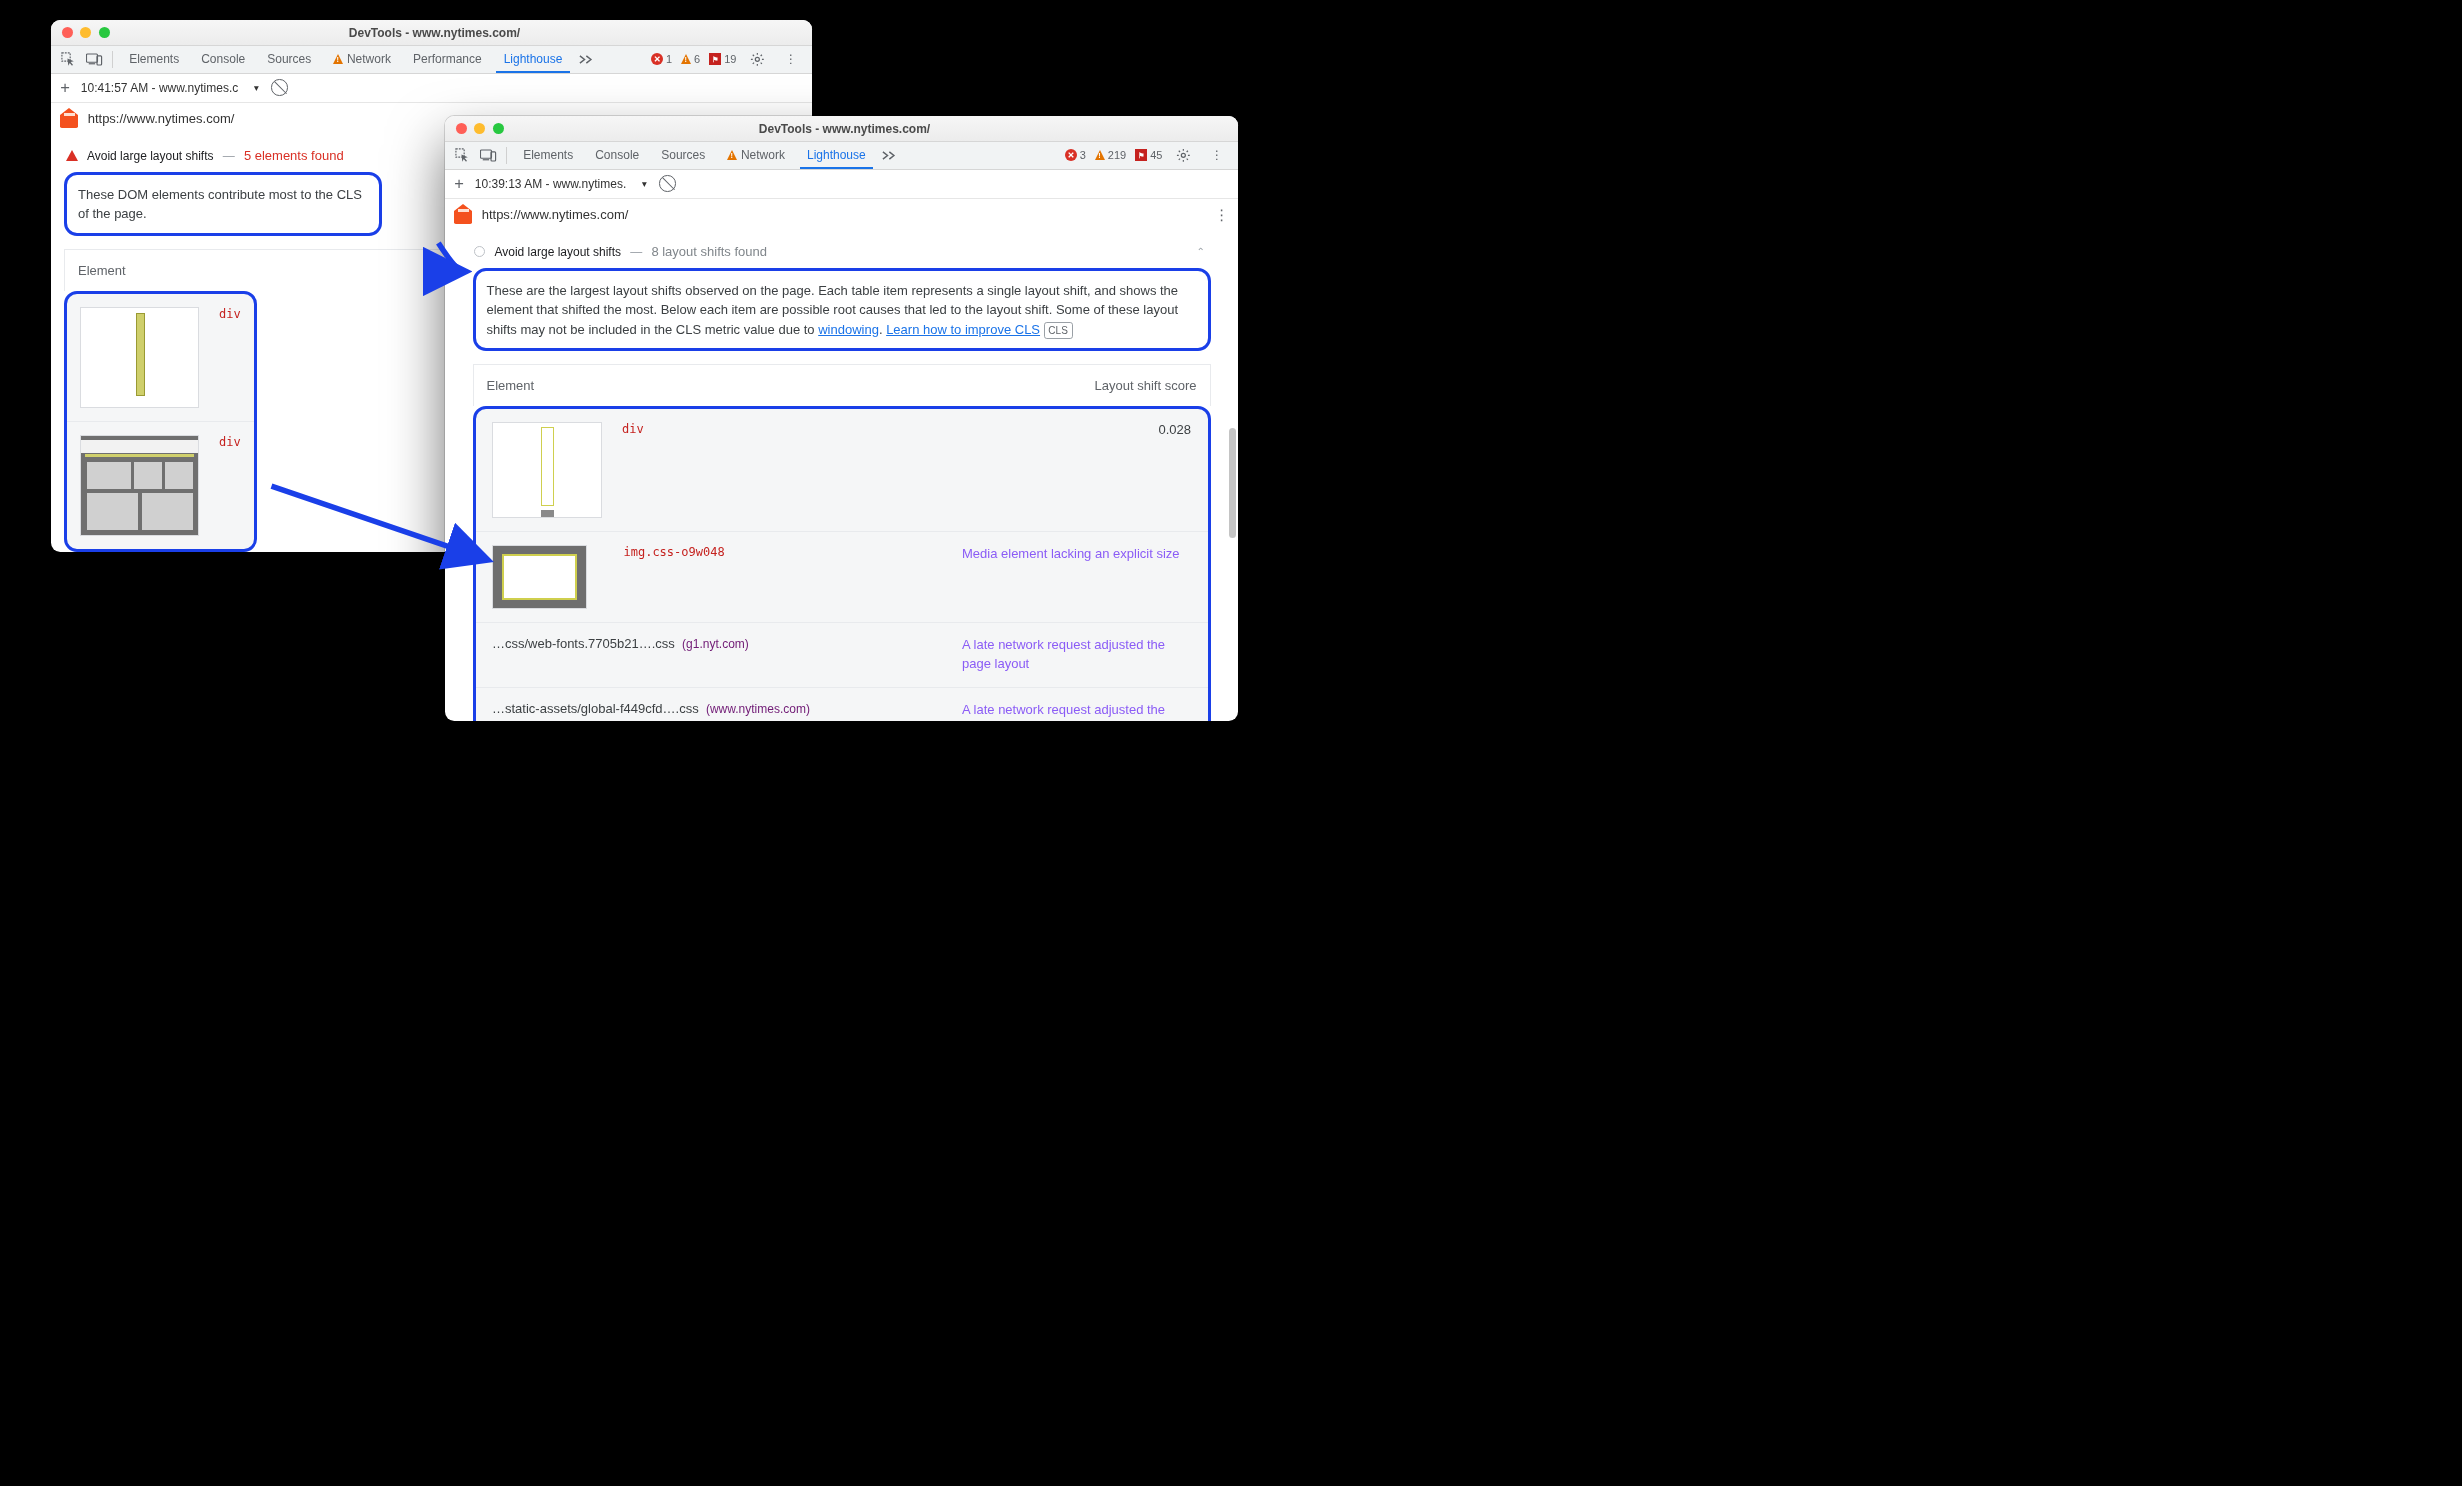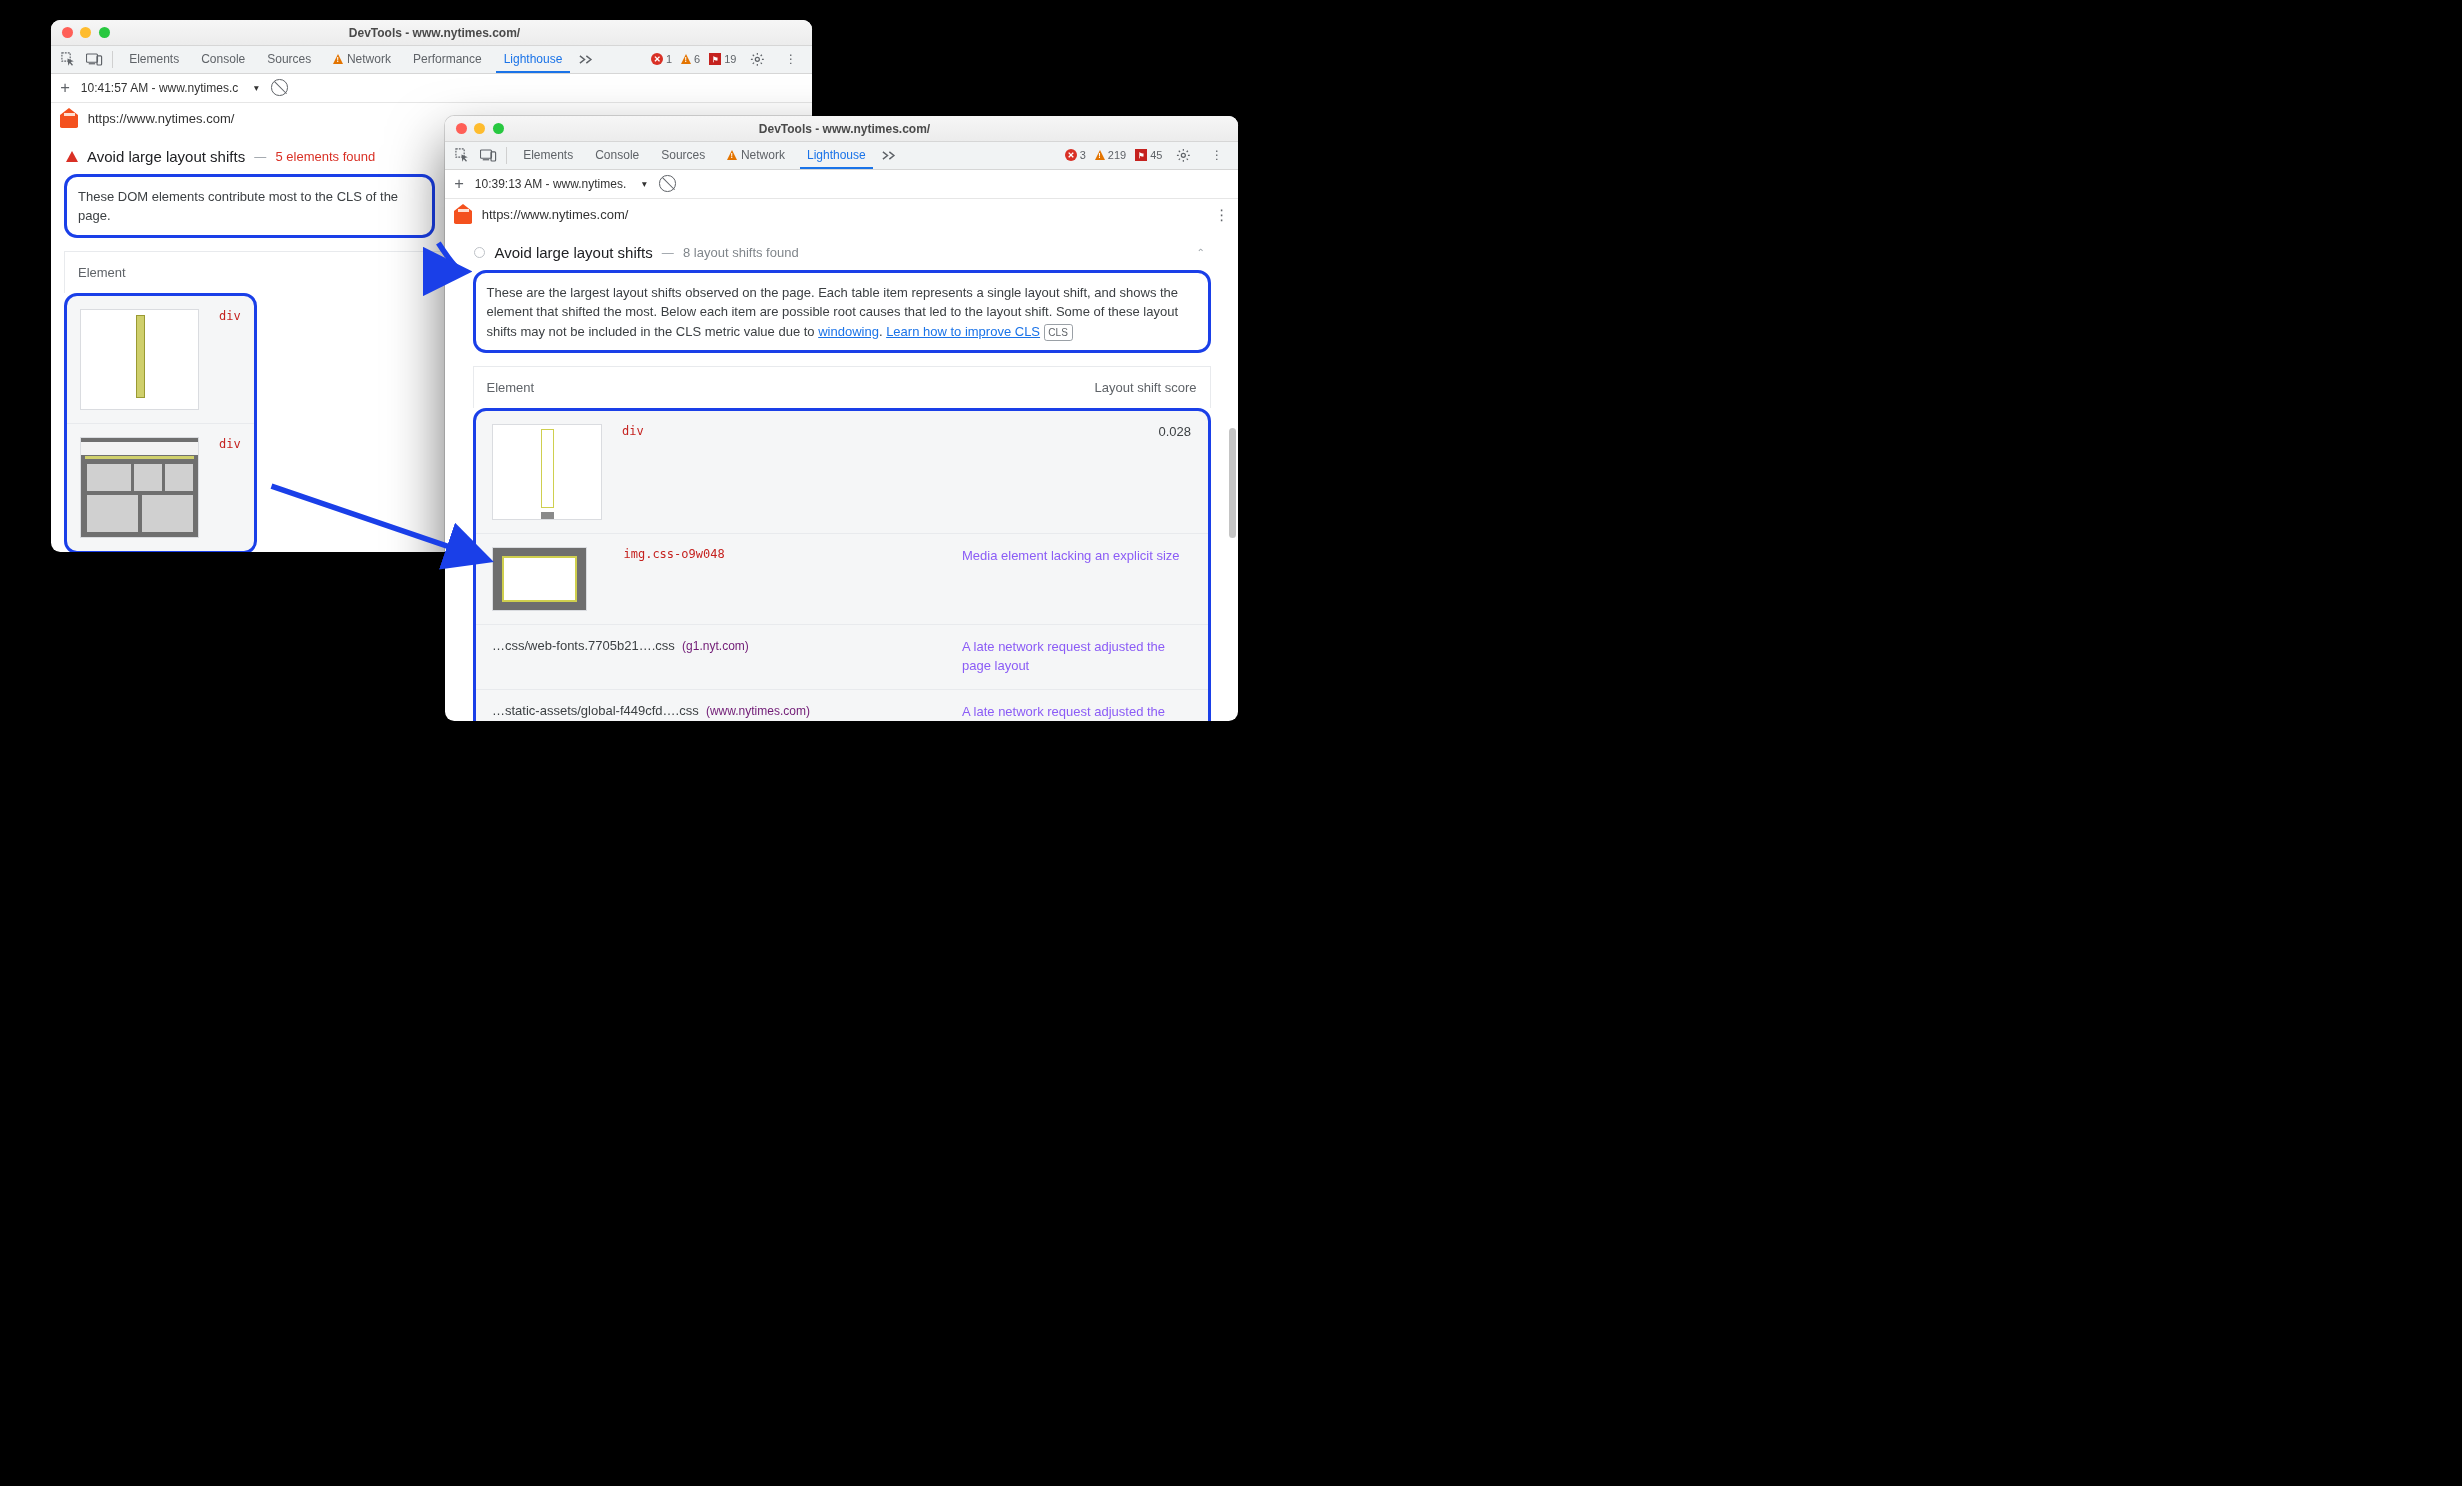--- a/index.html
+++ b/index.html
@@ -104,21 +104,21 @@
   .audit-header {
     display:flex; align-items:center; gap:9.2px; padding:9.2px 5.5px 9.2px 1.8px;
   }
   .chevron-dn{ color:#9aa0a6; font-size:10px; margin-left:auto; cursor:pointer;}
   .status-tri{
     width:0;height:0;border-left:6.4px solid transparent;border-right:6.4px solid transparent;border-bottom:11px solid #d93025;
   }
   .status-circ-gray{
     width:11px;height:11px;border-radius:50%;border:1.8px solid #bdc1c6;
   }
-  .audit-title{ color:#202124; font-size:15px; }
+  .audit-title{ color:#202124; font-size:12px; }
   .audit-sub{ color:#d93025; font-size:13px;}
   .audit-sub.gray{color:#80868b;}
   .dash{ color:#9aa0a6;}
 
   .callout{
     border:3.7px solid #1a3fe8;
     border-radius:13px;
     padding:9.2px 11px;
     font-size:13px;
     color:#3c4043;
@@ -263,21 +263,21 @@
   </div>
 
   <div class="audit-area">
     <div class="audit-header">
       <span class="status-tri"></span>
       <span class="audit-title">Avoid large layout shifts</span>
       <span class="dash">—</span>
       <span class="audit-sub">5 elements found</span>
     </div>
 
-    <div class="callout" style="width:371px;">
+    <div class="callout" style="width:318px;">
       <span>These DOM elements contribute most to the CLS of the page.</span>
     </div>
 
     <div class="tbl-head" style="border-right:none;">
       <span>Element</span>
     </div>
     <div class="tbl-body" style="width:193px;">
       <div class="thumb-row">
         <div class="thumb-small">
             <div class="bar"></div>

